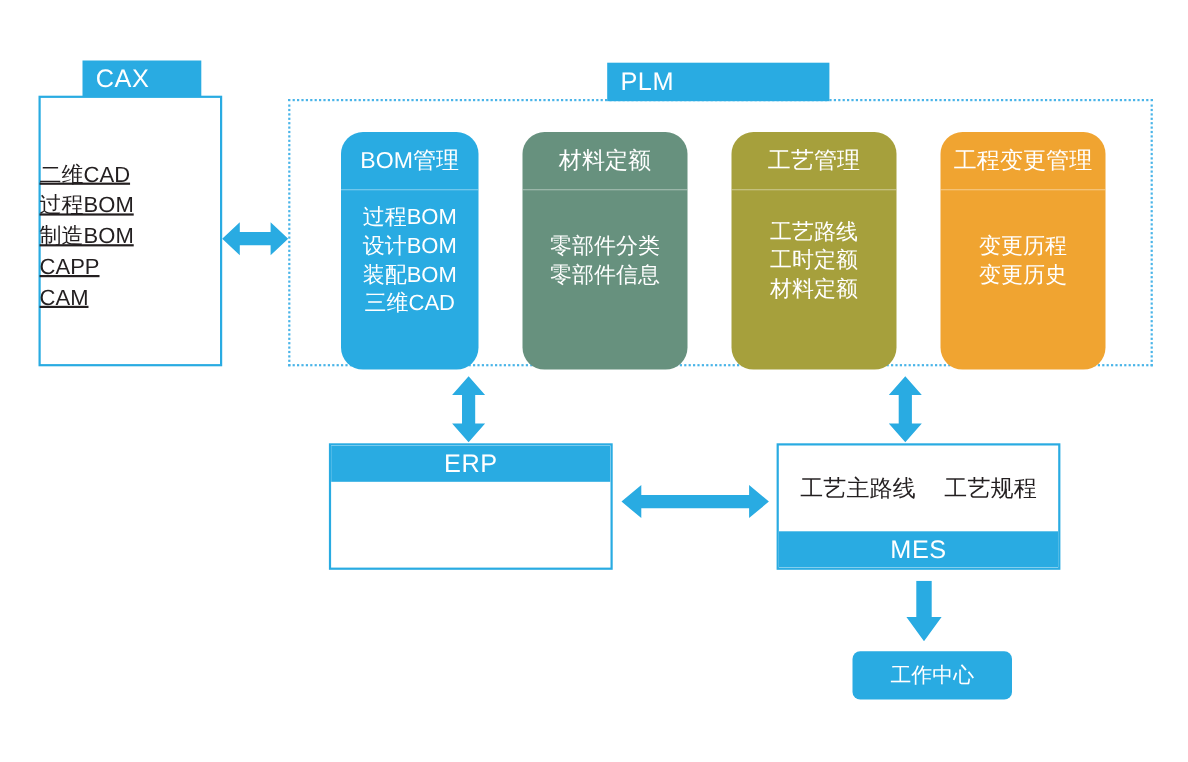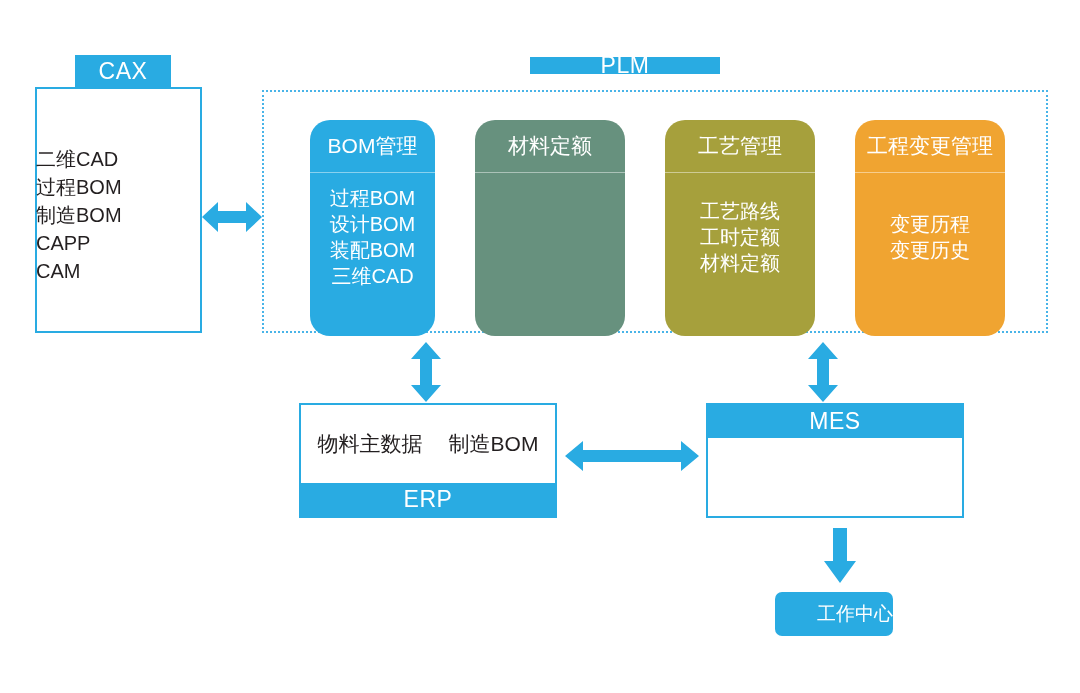--- a/index.html
+++ b/index.html
@@ -20,24 +20,25 @@
     overflow: hidden;
   }
 
   
   .tab-header {
     position: absolute;
     background: #29ABE2;
     color: #ffffff;
     display: flex;
     align-items: center;
-    justify-content: center;
+    justify-content: flex-start;
     font-size: 23px;
     letter-spacing: 0.5px;
     z-index: 5;
+    padding-left: 12px;
   }
 
   
   #cax-box {
     position: absolute;
     left: 35px;
     top: 87px;
     width: 167px;
     height: 246px;
     border: 2px solid #29ABE2;
@@ -45,20 +46,21 @@
     background: #ffffff;
   }
   #cax-list {
     position: absolute;
     left: 36px;
     top: 145px;
     width: 150px;
     font-size: 20px;
     line-height: 28px;
     color: #231F20;
+    text-decoration: underline;
   }
   #cax-list div { white-space: nowrap; }
 
   
   #plm-container {
     position: absolute;
     left: 262px;
     top: 90px;
     width: 786px;
     height: 243px;
@@ -130,28 +132,28 @@
     font-size: 23px;
     letter-spacing: 0.5px;
     text-align: right;
   }
 
   
   #work-center {
     position: absolute;
     left: 775px;
     top: 592px;
-    width: 118px;
+    width: 145px;
     height: 44px;
     background: #29ABE2;
     border-radius: 7px;
     color: #ffffff;
     display: flex;
     align-items: center;
-    justify-content: flex-end;
+    justify-content: center;
     font-size: 19px;
   }
 
   
   .arrow { position: absolute; z-index: 4; }
   .arrow svg { display: block; }
 </style>
 </head>
 <body>
 
@@ -169,36 +171,40 @@
     <div>CAM</div>
   </div>
 
   <div class="arrow" style="left:200px; top:196px;">
     <svg width="64" height="42" viewBox="0 0 64 42">
       <path d="M2,21 L18,6 L18,15 L46,15 L46,6 L62,21 L46,36 L46,27 L18,27 L18,36 Z" fill="#29ABE2"></path>
     </svg>
   </div>
 
   <div id="plm-container"></div>
-  <div class="tab-header" style="left:530px; top:57px; width:190px; height:17px;">
+  <div class="tab-header" style="left:552px; top:57px; width:190px; height:35px;">
     <span>PLM</span>
   </div>
 
   <div class="plm-card" style="left:310px; width:125px; background:#29ABE2;">
     <div class="card-title">BOM管理</div>
     <div class="card-items">
       <div>过程BOM</div>
       <div>设计BOM</div>
       <div>装配BOM</div>
       <div>三维CAD</div>
     </div>
   </div>
 
   <div class="plm-card" style="left:475px; width:150px; background:#67917E;">
     <div class="card-title">材料定额</div>
+    <div class="card-items">
+      <div>零部件分类</div>
+      <div>零部件信息</div>
+    </div>
   </div>
 
   <div class="plm-card" style="left:665px; width:150px; background:#A6A03C;text-align:center;">
     <div class="card-title">工艺管理</div>
     <div class="card-items">
       <div>工艺路线</div>
       <div>工时定额</div>
       <div>材料定额</div>
     </div>
   </div>
@@ -217,34 +223,34 @@
     </svg>
   </div>
 
   <div class="arrow" style="left:804px; top:341px;">
     <svg width="38" height="62" viewBox="0 0 38 62">
       <path d="M19,1 L34,18 L25,18 L25,44 L34,44 L19,61 L4,44 L13,44 L13,18 L4,18 Z" fill="#29ABE2"></path>
     </svg>
   </div>
 
   <div class="sys-box" style="left:299px; width:258px;">
-    <div class="sys-body">
-      <span>物料主数据</span>
-      <span>制造BOM</span>
-    </div>
     <div class="sys-footer">ERP</div>
   </div>
 
   <div class="arrow" style="left:563px; top:436px;">
     <svg width="138" height="40" viewBox="0 0 138 40">
       <path d="M2,20 L20,5 L20,14 L118,14 L118,5 L136,20 L118,35 L118,26 L20,26 L20,35 Z" fill="#29ABE2"></path>
     </svg>
   </div>
 
   <div class="sys-box" style="left:706px; width:258px;">
+    <div class="sys-body">
+      <span>工艺主路线</span>
+      <span>工艺规程</span>
+    </div>
     <div class="sys-footer">MES</div>
   </div>
 
   <div class="arrow" style="left:821px; top:528px;">
     <svg width="38" height="56" viewBox="0 0 38 56">
       <path d="M12,0 L26,0 L26,33 L35,33 L19,55 L3,33 L12,33 Z" fill="#29ABE2"></path>
     </svg>
   </div>
 
   <div id="work-center">

